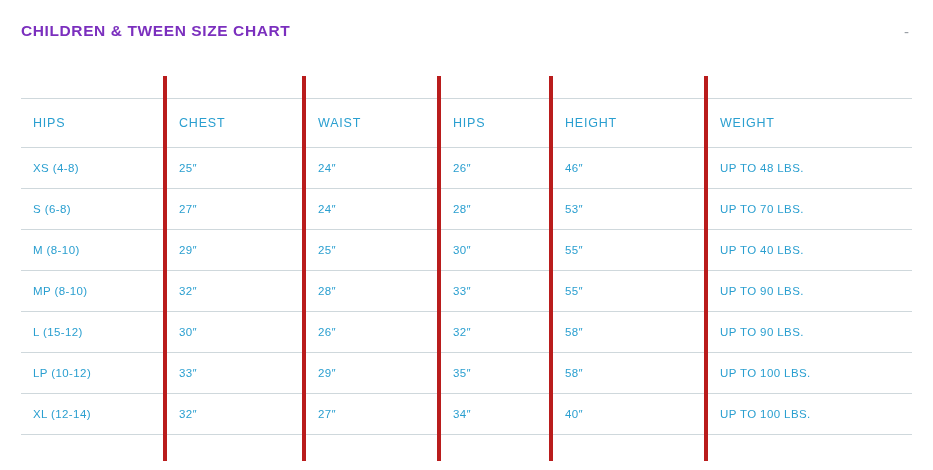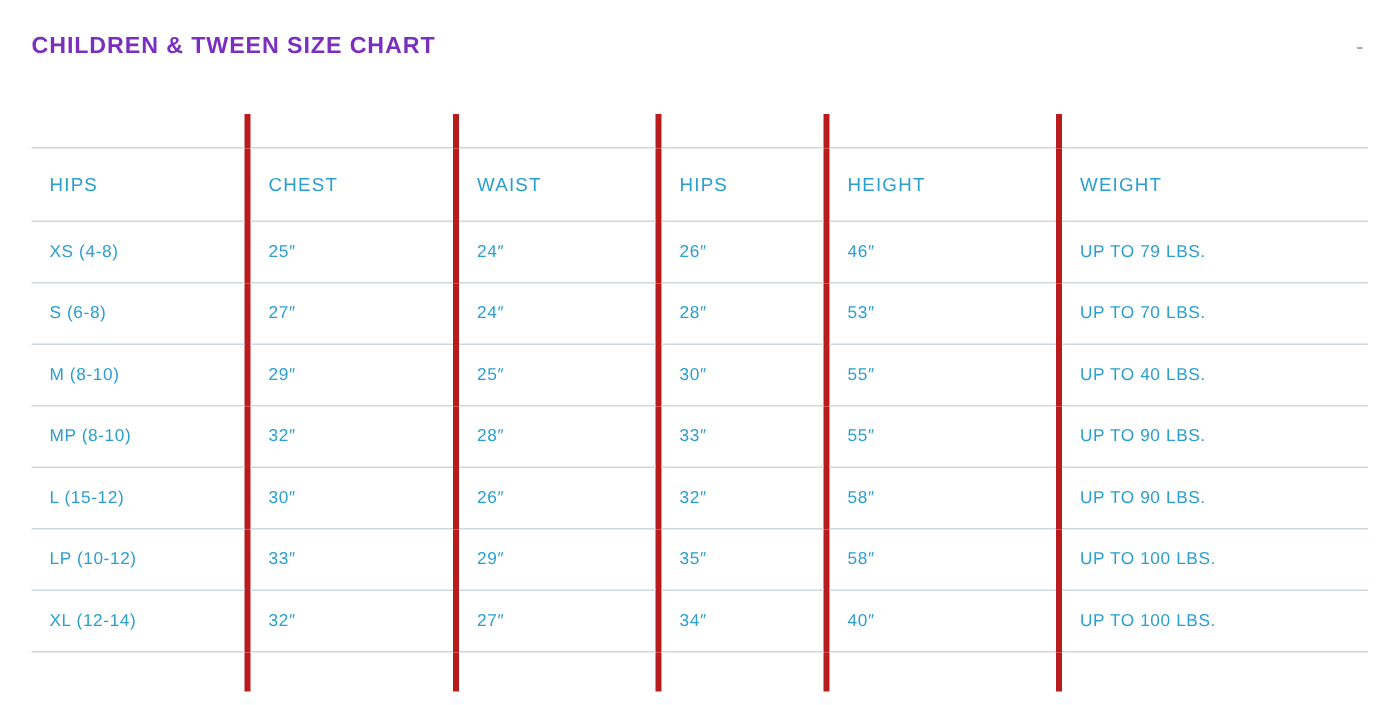--- a/index.html
+++ b/index.html
@@ -140,21 +140,21 @@
           <th>HEIGHT</th>
           <th>WEIGHT</th>
         </tr>
 
         <tr class="data-row">
           <td>XS (4-8)</td>
           <td>25″</td>
           <td>24″</td>
           <td>26″</td>
           <td>46″</td>
-          <td>UP TO 79 LBS.</td>
+          <td>UP TO 48 LBS.</td>
         </tr>
         <tr class="data-row">
           <td>S (6-8)</td>
           <td>27″</td>
           <td>24″</td>
           <td>28″</td>
           <td>53″</td>
           <td>UP TO 70 LBS.</td>
         </tr>
         <tr class="data-row">

